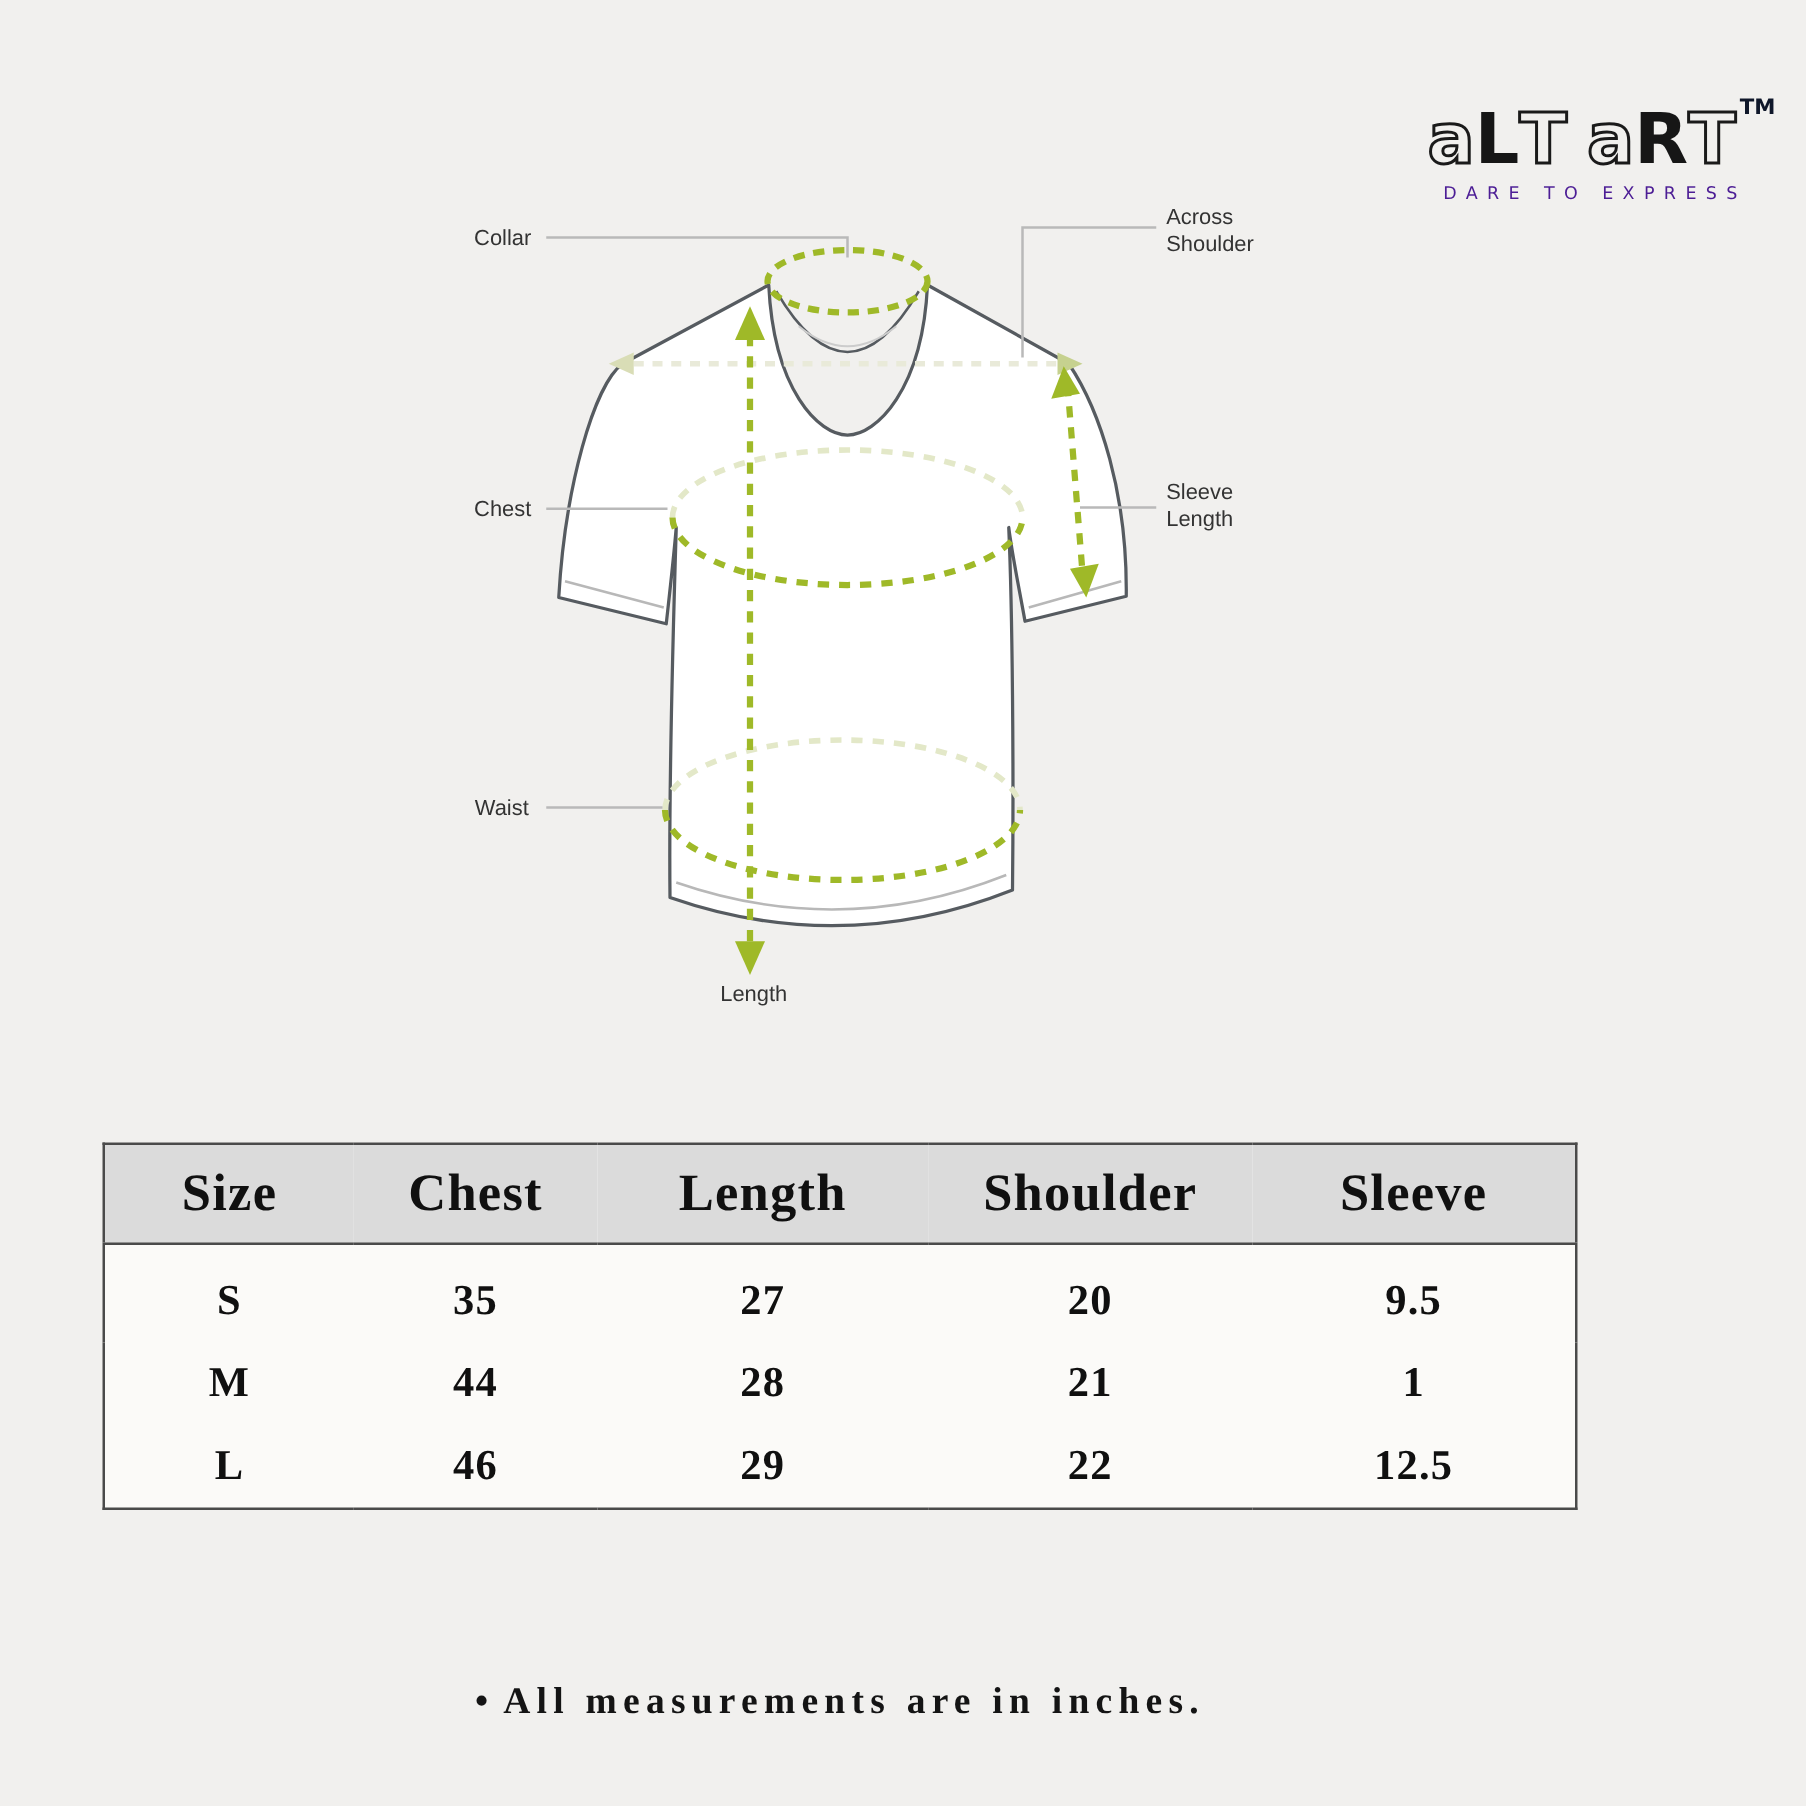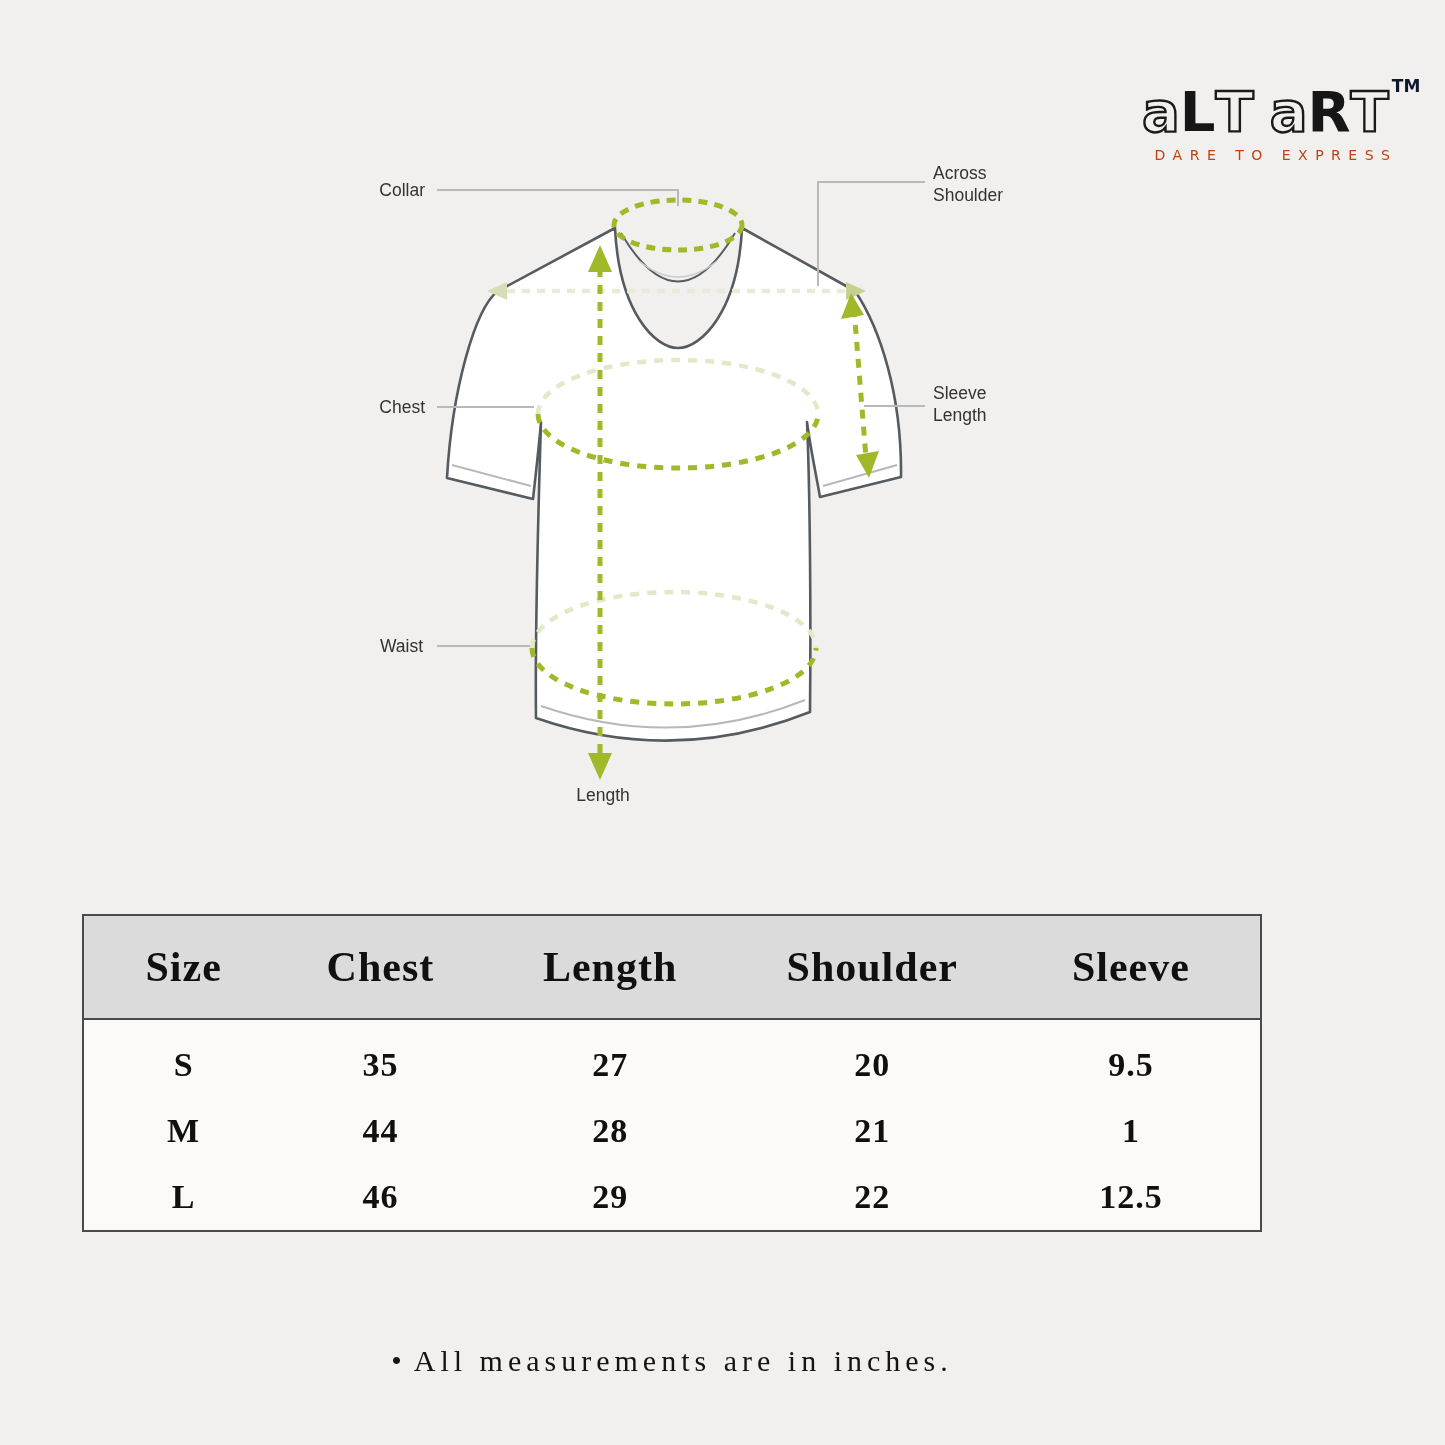--- a/index.html
+++ b/index.html
@@ -15,44 +15,44 @@
     font-family:"DejaVu Sans",sans-serif;font-weight:700;font-size:56px;color:#161616;}
   .brand-word{display:inline-flex;align-items:flex-end;}
   .brand-word + .brand-word{margin-left:16px;}
   .lt{display:inline-block;}
   .lt.solid{color:#161616;}
   .lt.outline{color:#161616;}
   @supports (-webkit-text-stroke: 1px black){
     .lt.outline{color:transparent;-webkit-text-stroke:2.4px #1a1a1a;}
   }
   .tm{font-size:17px;font-weight:700;margin-left:3px;margin-top:-6px;color:#0f172a;}
-  .tagline{margin-top:7px;font-size:14px;letter-spacing:7.5px;color:#c2410c;
+  .tagline{margin-top:7px;font-size:14px;letter-spacing:7.5px;color:#4c1d95;
     font-family:"DejaVu Sans",sans-serif;white-space:nowrap;}
 
   
   .diagram-svg{position:absolute;left:360px;top:150px;width:660px;height:670px;}
   .diagram-svg text{font-family:"Liberation Sans",sans-serif;font-size:17.5px;fill:#333;}
 
   
   .table-wrap{position:absolute;left:82px;top:914px;width:1180px;}
   table.size-table{width:100%;border-collapse:collapse;table-layout:fixed;
     background:#fbfaf8;border:2px solid #4a4a4a;
     font-family:"Liberation Serif",serif;color:#101010;}
   table.size-table thead th{
     background:#dbdbdb;border-bottom:2px solid #4a4a4a;
-    height:70px;padding:16px;text-align:center;
+    height:70px;padding:4px;text-align:center;
     font-size:42px;font-weight:bold;letter-spacing:1px;}
   table.size-table tbody td{
     height:66px;padding:0;text-align:center;
     font-size:34px;font-weight:bold;letter-spacing:1px;}
   table.size-table tbody tr:first-child td{padding-top:12px;}
 
   
   .footnote{position:absolute;left:82px;top:1344px;width:1180px;text-align:center;
-    font-family:"Liberation Serif",serif;font-size:30px;letter-spacing:5px;color:#141414;}
+    font-family:"Liberation Serif",serif;font-size:30px;letter-spacing:5px;color:#141414;font-weight:bold;}
   .footnote .bullet{margin-right:12px;letter-spacing:0;}
 </style>
 </head>
 <body>
 
 <div id="canvas">
 
   <div class="brand">
     <div class="brand-row">
       <span class="brand-word">

